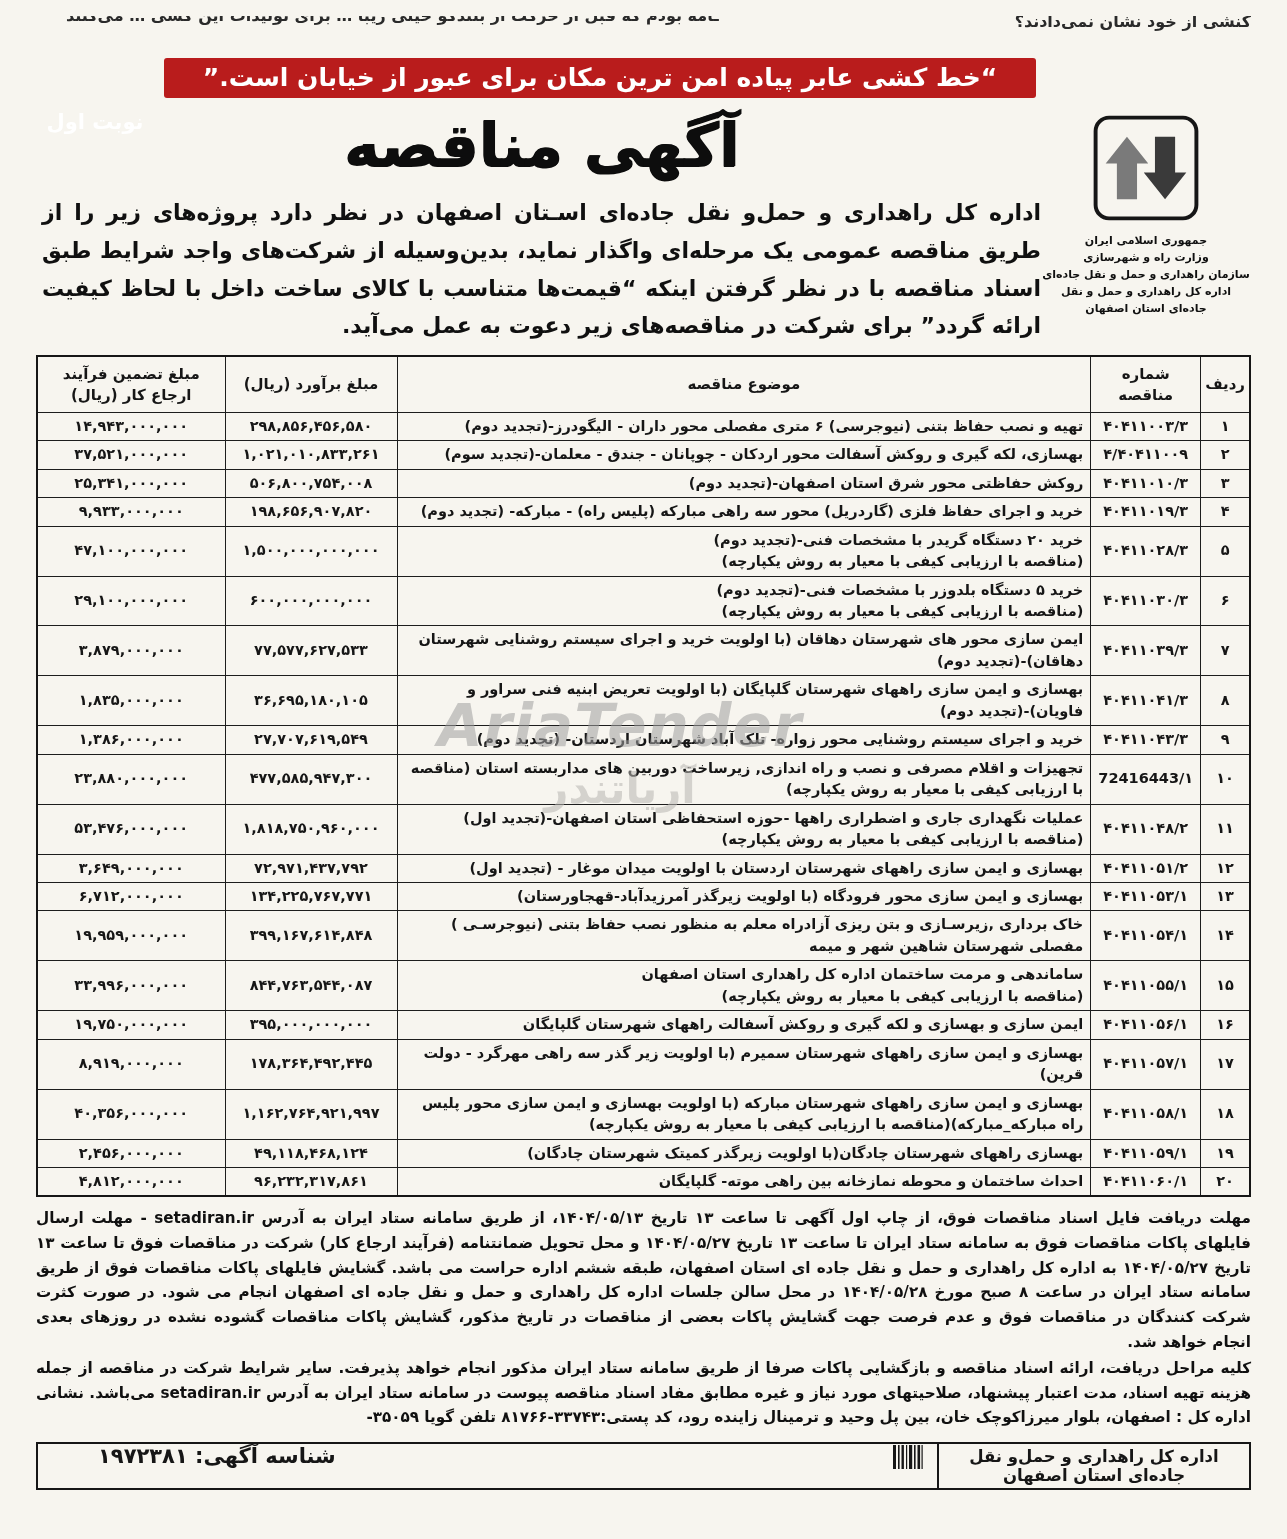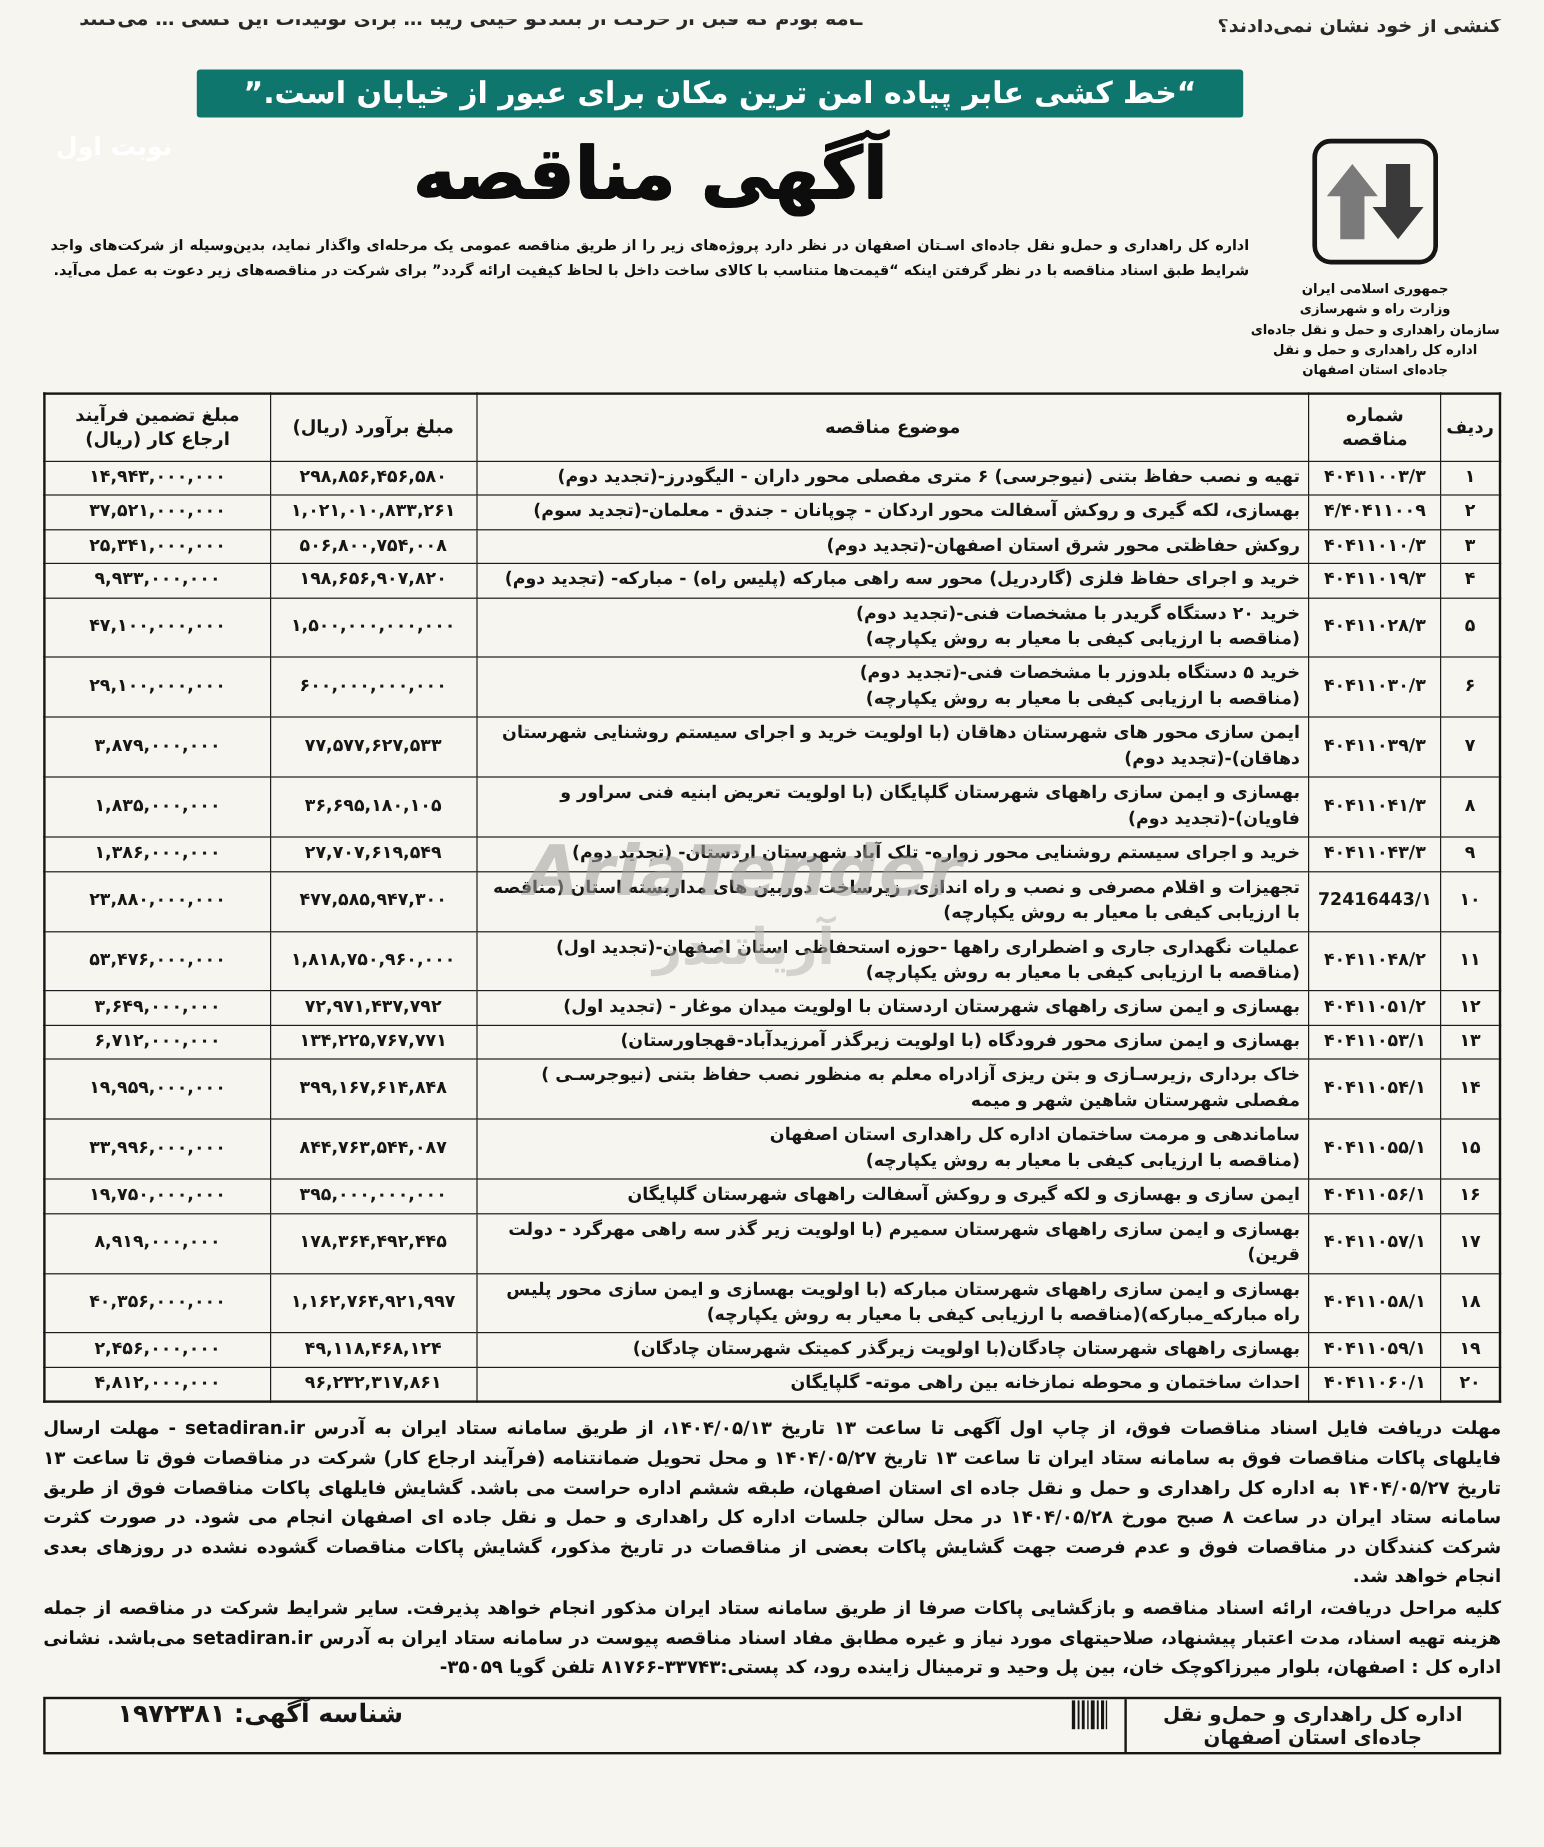--- a/index.html
+++ b/index.html
@@ -12,37 +12,37 @@
   }
   
   .top-strip { position:relative; height:28px; overflow:hidden; font-size:16px; font-weight:700; color:#2a2a2a; }
   .frag { position:absolute; white-space:nowrap; }
   .frag-right { right:0; top:-4px; }
   .frag-left { left:30px; top:-10px; letter-spacing:1px; }
   
   .banner-row { display:flex; align-items:stretch; height:40px; margin-top:14px; gap:10px; }
   .banner-spacer { width:205px; }
   .banner {
-    flex:1; background:#0f766e; color:#ffffff; text-align:center;
+    flex:1; background:#b91c1c; color:#ffffff; text-align:center;
     font-size:25px; font-weight:700; line-height:40px; border-radius:3px;
   }
   .edition-box {
     width:118px; background:#151515; color:#ffffff; text-align:center;
     font-size:21px; font-weight:700; line-height:40px; border-radius:8px;margin-top:44px;
   }
   
   .header-area { display:flex; margin-top:6px; }
   .logo-col { width:210px; text-align:center; padding-top:8px; }
   .org-lines { margin-top:4px; font-size:11px; font-weight:700; line-height:1.55; color:#101010; }
   .header-main { flex:1; padding-left:6px; }
   .page-title {
     text-align:center; font-size:60px; font-weight:700; margin:6px 0 14px 0;
     color:#0d0d0d; text-shadow:1px 0 0 #0d0d0d, 0 1px 0 #0d0d0d; letter-spacing:2px;
   }
-  .intro { font-size:12px; font-weight:700; line-height:1.72; text-align:justify; color:#101010; }
+  .intro { font-size:22px; font-weight:700; line-height:1.72; text-align:justify; color:#101010; }
   
   table.tenders { width:100%; border-collapse:collapse; margin-top:10px; border:2.5px solid #161616; background:transparent; }
   .tenders th, .tenders td { border:1.6px solid #1d1d1d; vertical-align:middle; }
   .tenders thead th { font-size:15px; font-weight:700; padding:7px 4px; line-height:1.35; }
   .tenders td { font-size:14.5px; font-weight:700; padding:3px 7px; line-height:1.48; }
   .col-row { width:42px; text-align:center; }
   .col-number { width:106px; text-align:center; }
   .col-subject { text-align:right; white-space:pre-line; }
   .col-estimate { width:172px; text-align:center; }
   .col-guarantee { width:188px; text-align:center; }

